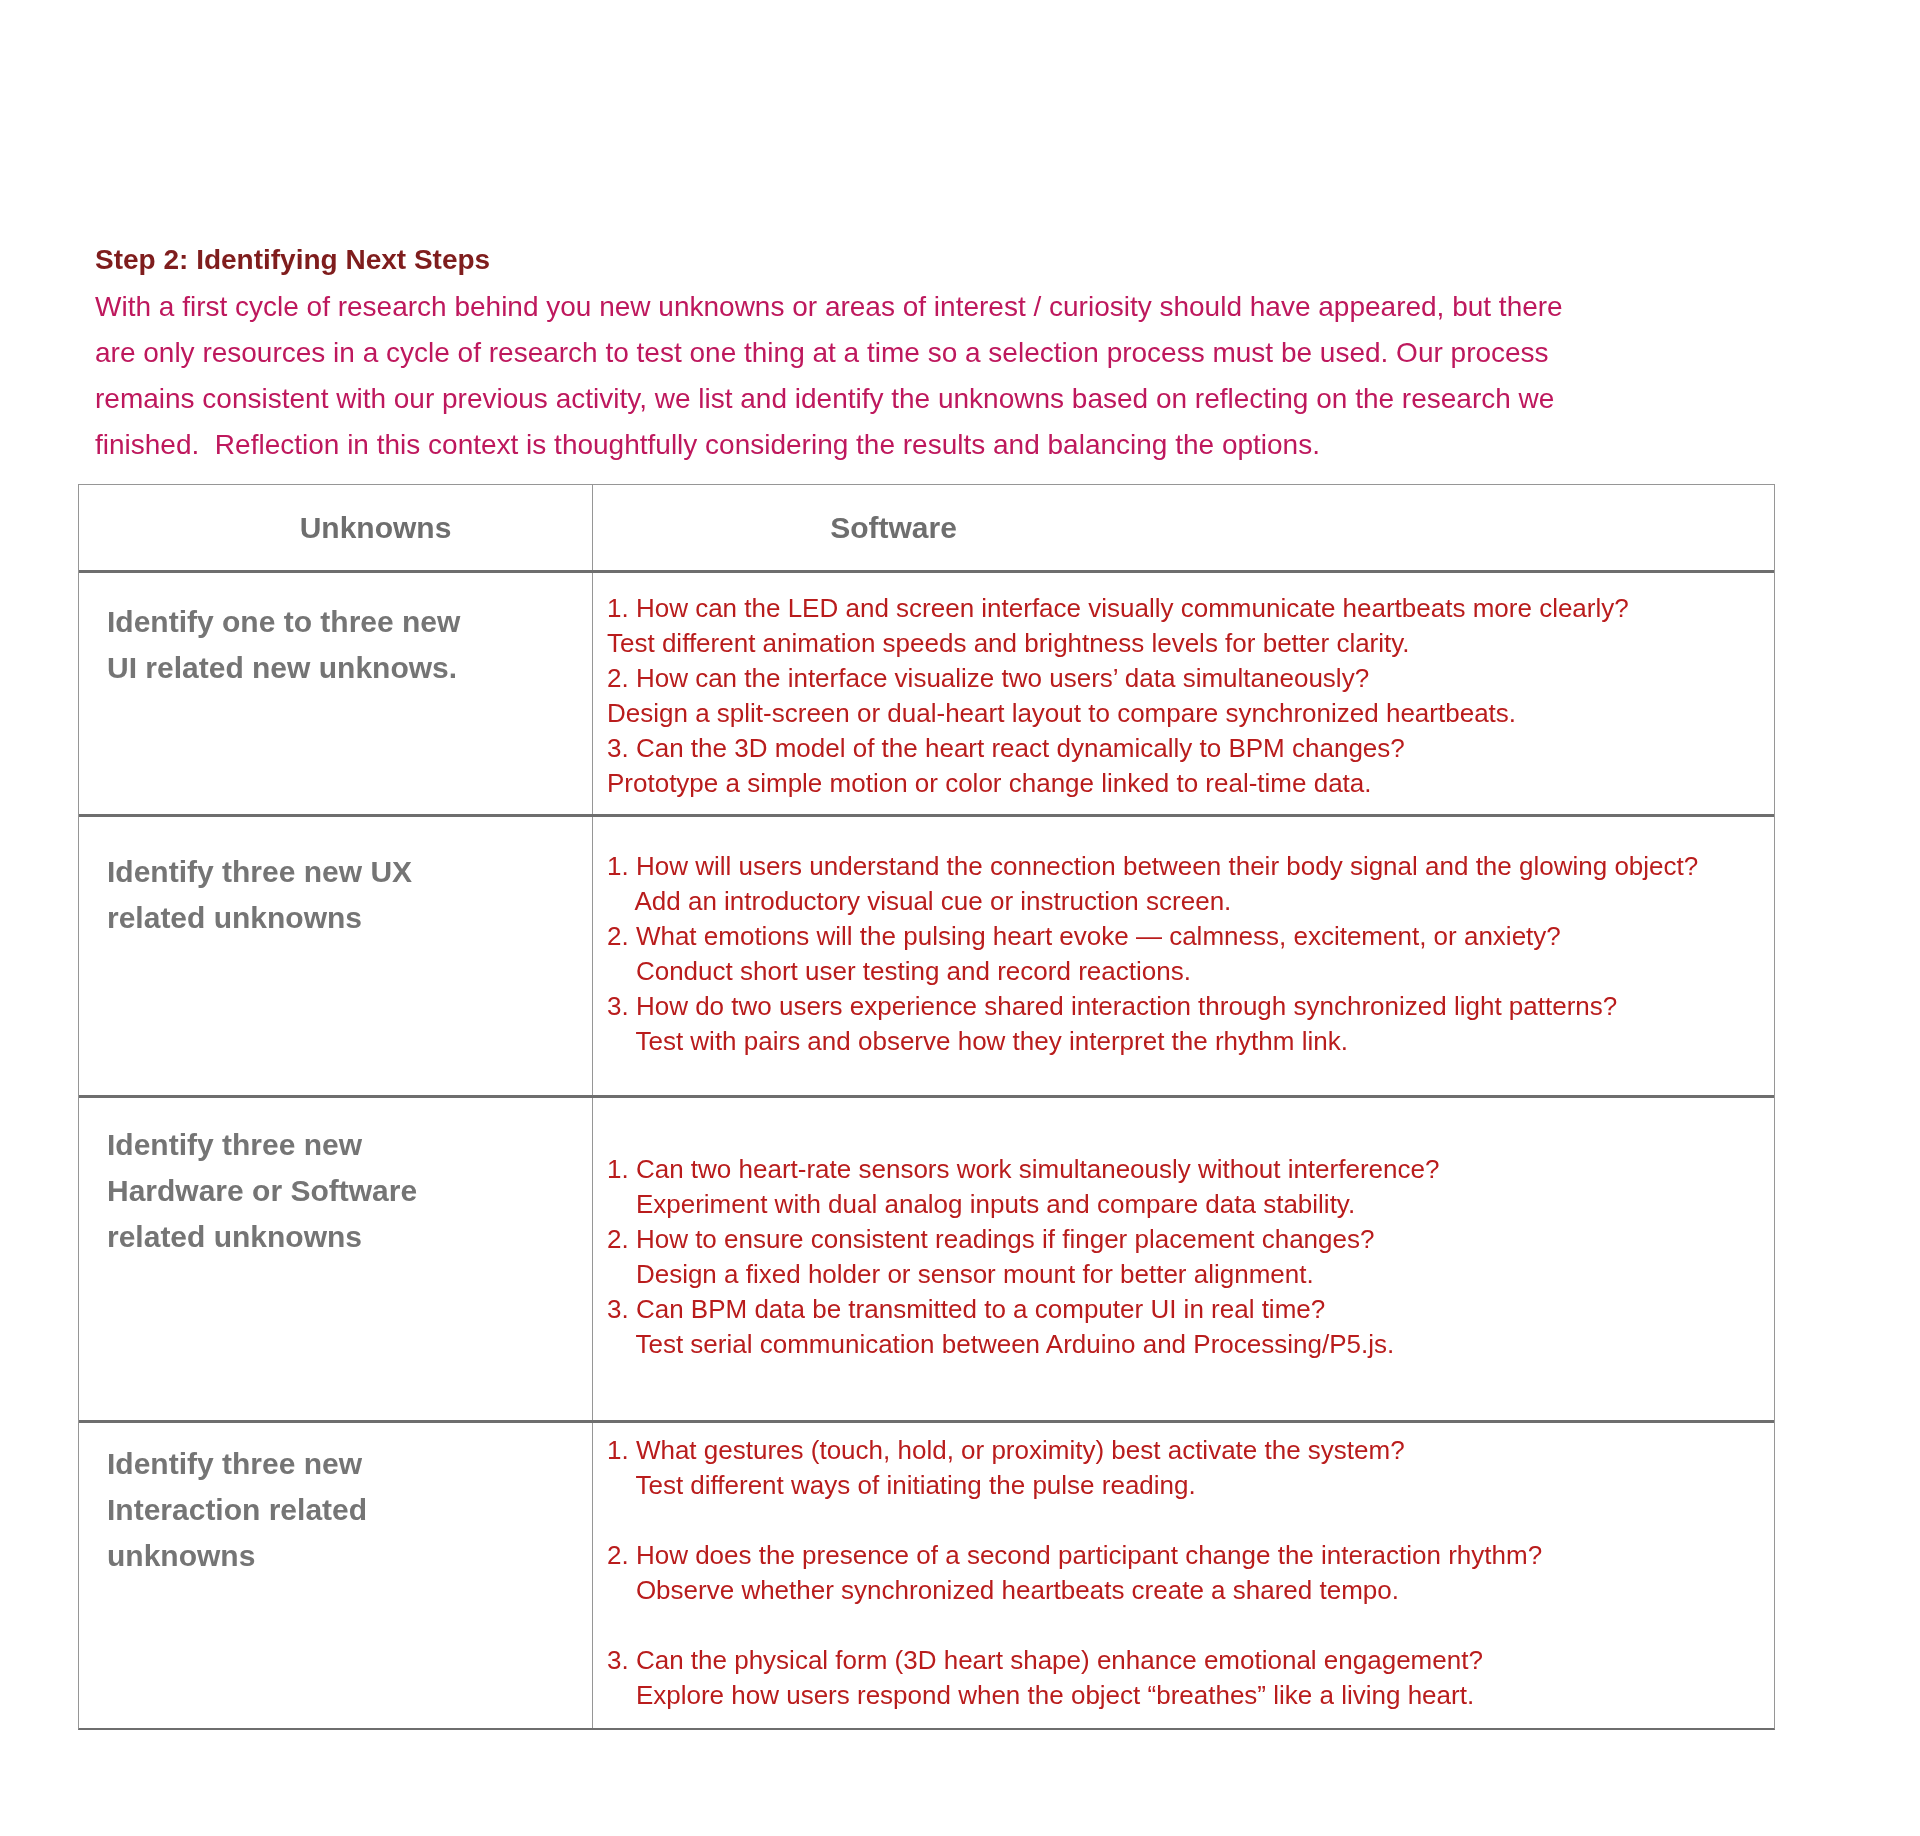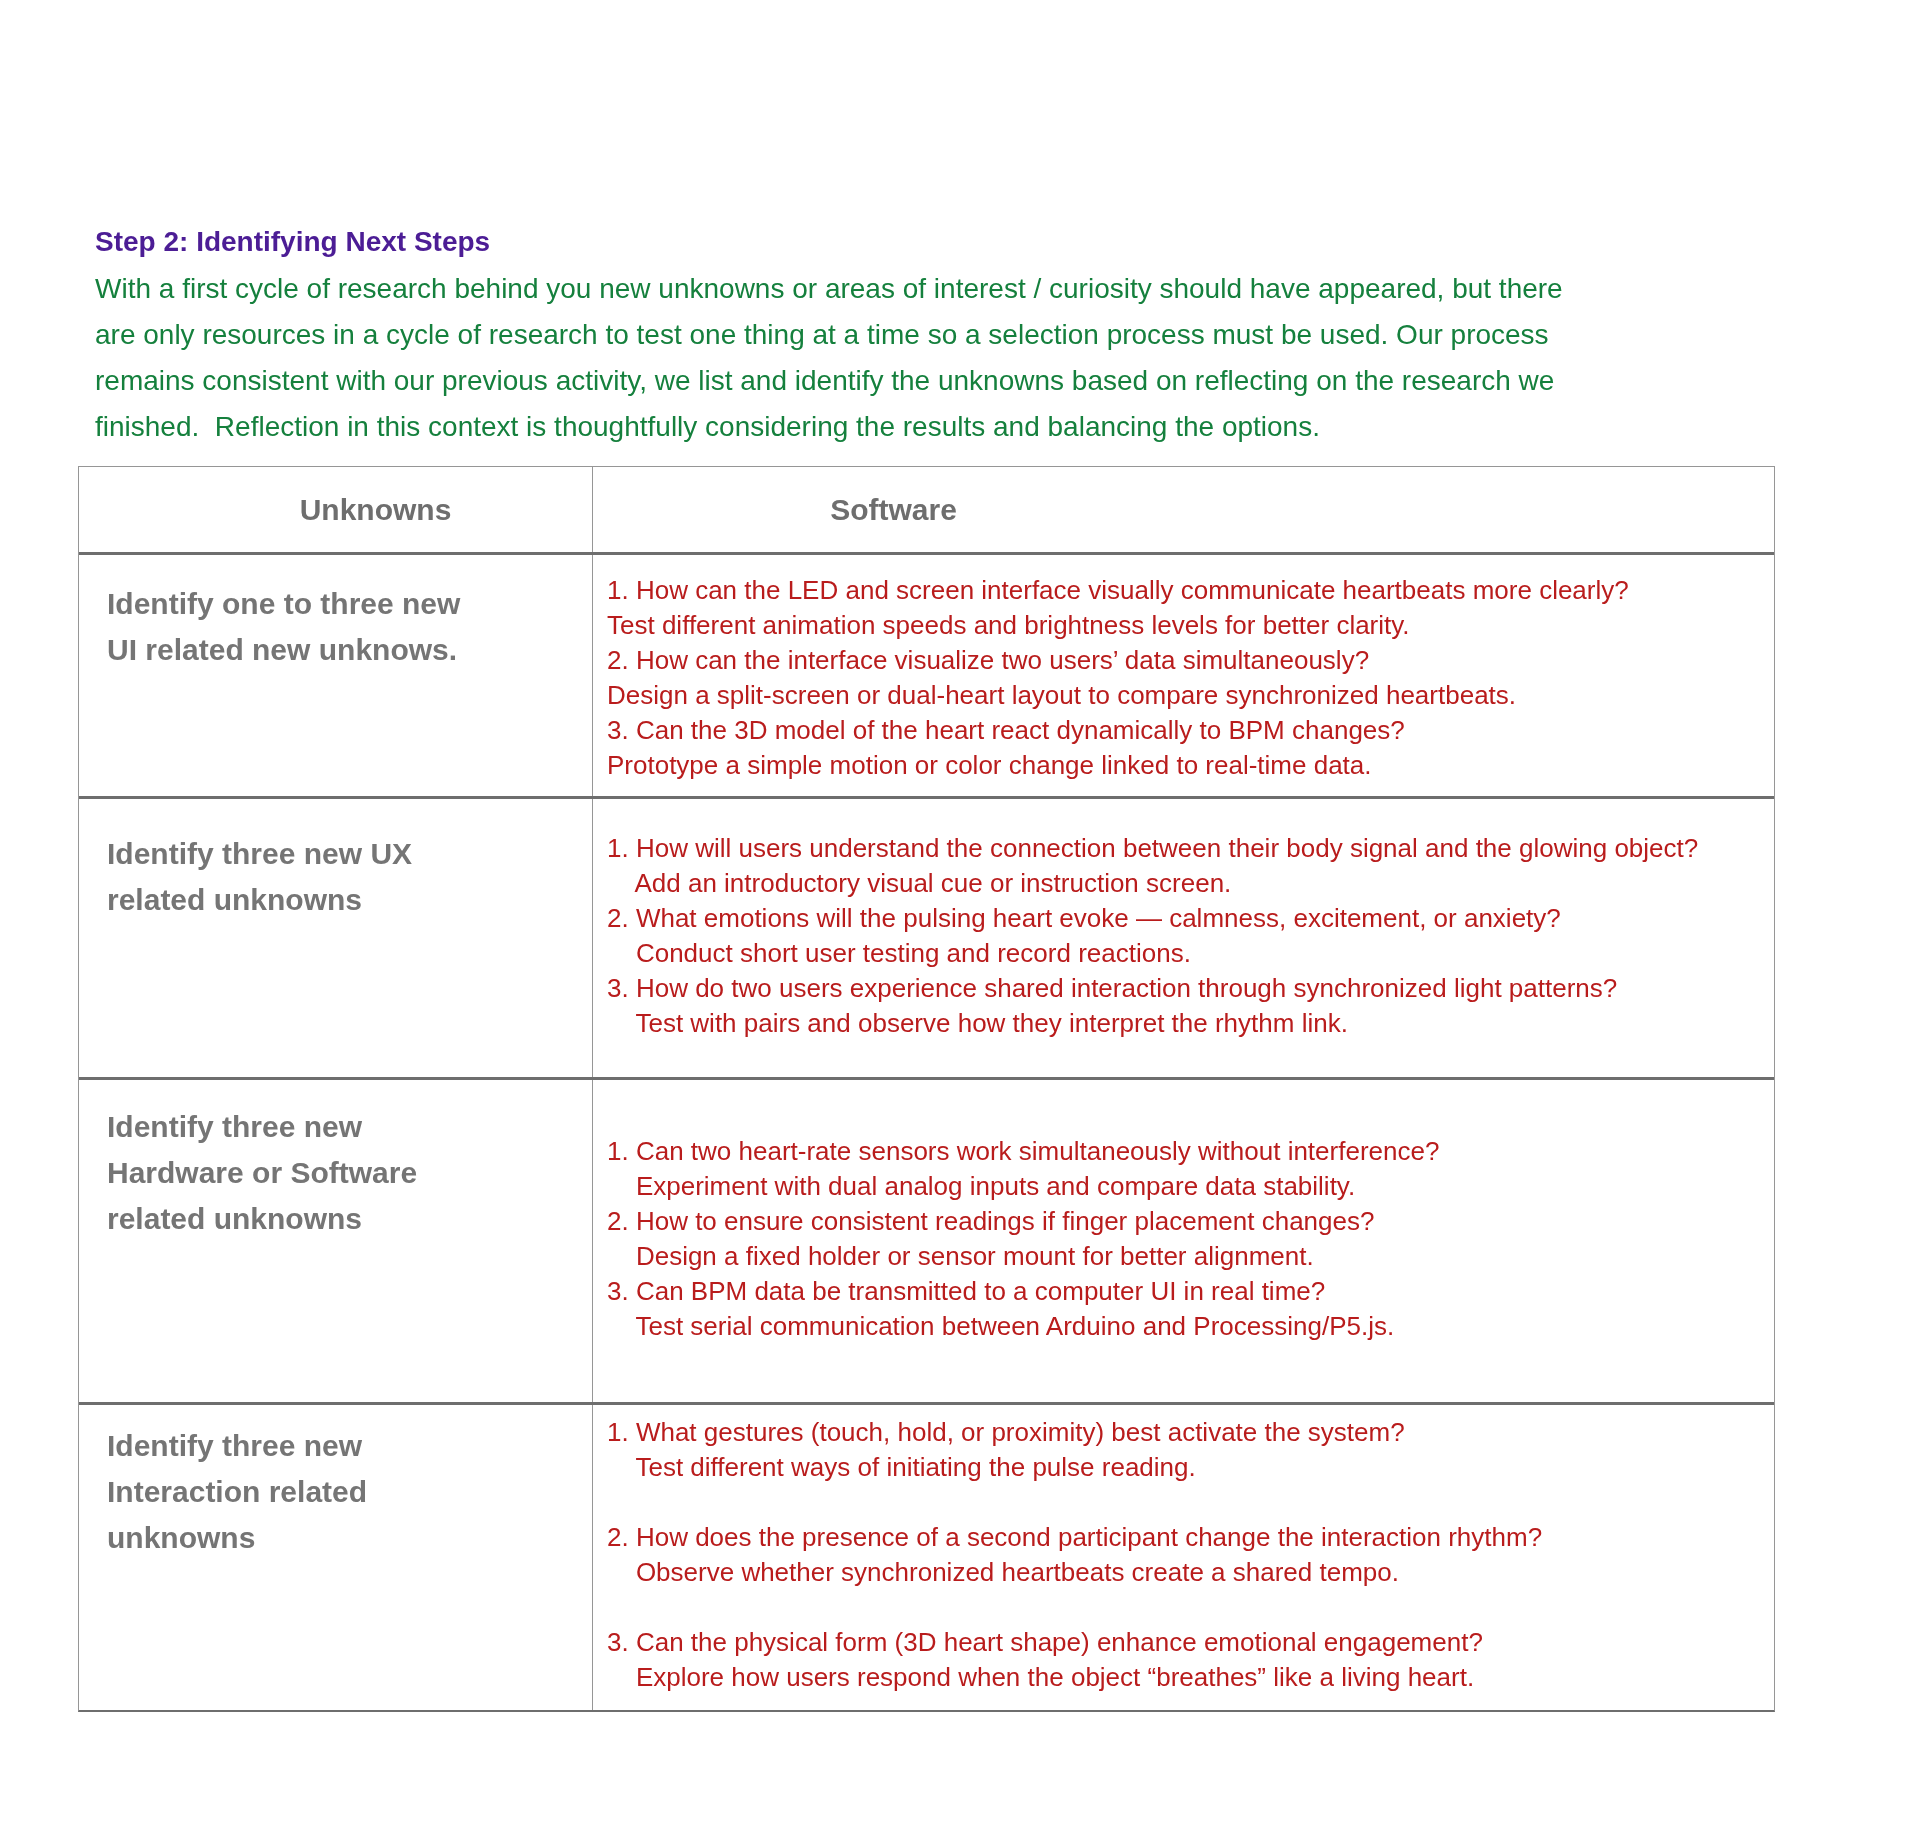--- a/index.html
+++ b/index.html
@@ -8,25 +8,25 @@
   }
   *{margin:0;padding:0;box-sizing:border-box;}
   html,body{background:#ffffff;}
   body{
     width:1920px;height:1836px;overflow:hidden;
     font-family:"Liberation Sans", sans-serif;
   }
   .doc{position:relative;width:1920px;height:1836px;background:#ffffff;}
   .intro{padding:222px 60px 0 95px;}
   .page-title{
-    font-size:28px;font-weight:bold;color:#4c1d95;line-height:40px;
+    font-size:28px;font-weight:bold;color:#7f1d1d;line-height:40px;margin-top:18px;
   }
   .intro-paragraph{
     margin-top:4px;
-    font-size:28px;color:#15803d;line-height:46px;
+    font-size:28px;color:#be185d;line-height:46px;
     white-space:pre-wrap;
     width:1720px;
   }
   .tbl{
     margin:16px 0 0 78px;
     width:1697px;
     border:1px solid var(--border-light);
     border-bottom:2px solid var(--border-dark);
     background:#ffffff;
   }

